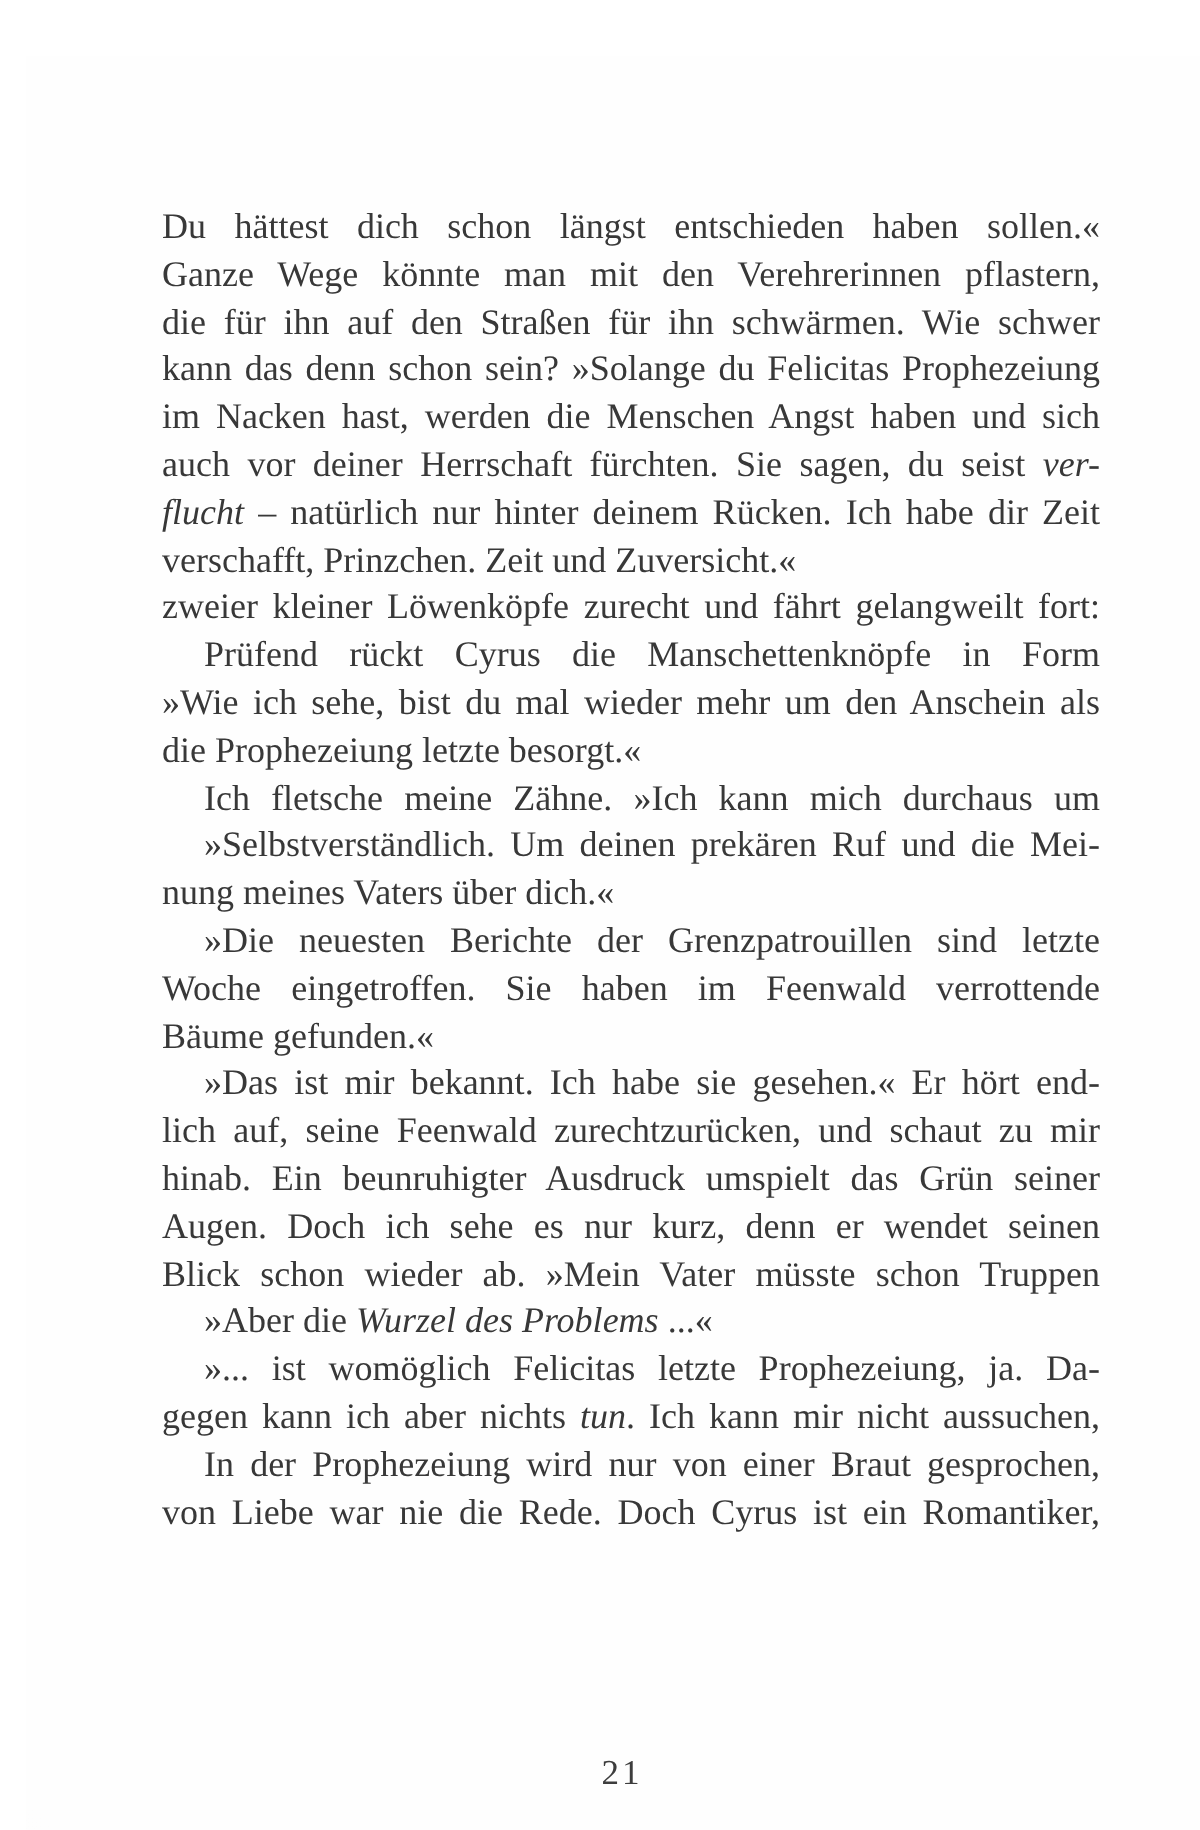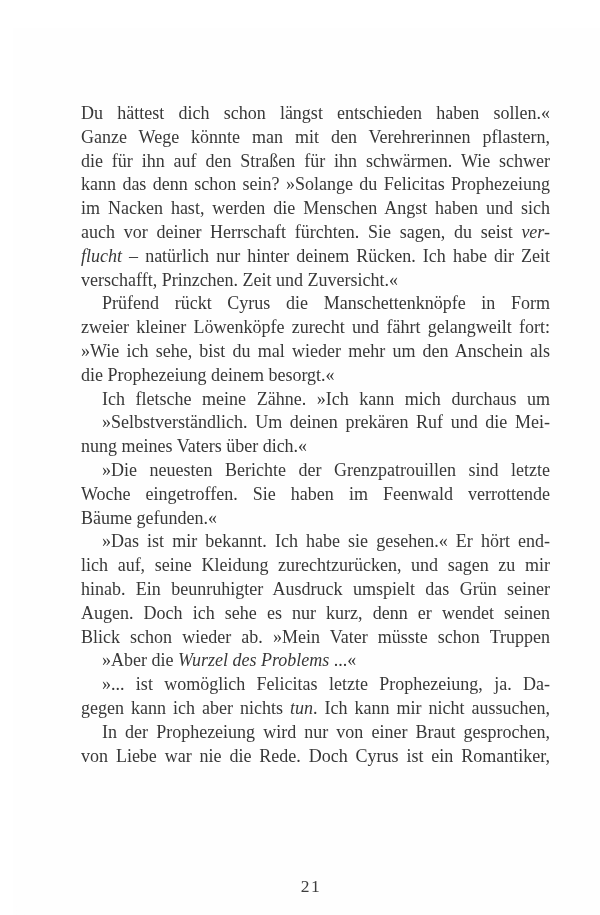--- a/index.html
+++ b/index.html
@@ -68,32 +68,32 @@
 <div class="book-page">
   <div class="body-text" id="body-text">
       <div class="line"><span>Du hättest dich schon längst entschieden haben sollen.«</span></div>
       <div class="line"><span>Ganze Wege könnte man mit den Verehrerinnen pflastern,</span></div>
       <div class="line"><span>die für ihn auf den Straßen für ihn schwärmen. Wie schwer</span></div>
       <div class="line"><span>kann das denn schon sein? »Solange du Felicitas Prophezeiung</span></div>
       <div class="line"><span>im Nacken hast, werden die Menschen Angst haben und sich</span></div>
       <div class="line"><span>auch vor deiner Herrschaft fürchten. Sie sagen, du seist </span><i>ver-</i></div>
       <div class="line"><i>flucht</i><span> – natürlich nur hinter deinem Rücken. Ich habe dir Zeit</span></div>
       <div class="line last"><span>verschafft, Prinzchen. Zeit und Zuversicht.«</span></div>
+      <div class="line"><span>zweier kleiner Löwenköpfe zurecht und fährt gelangweilt fort:</span></div>
       <div class="line indent"><span>Prüfend rückt Cyrus die Manschettenknöpfe in Form</span></div>
-      <div class="line"><span>zweier kleiner Löwenköpfe zurecht und fährt gelangweilt fort:</span></div>
       <div class="line"><span>»Wie ich sehe, bist du mal wieder mehr um den Anschein als</span></div>
-      <div class="line last"><span>die Prophezeiung deinem besorgt.«</span></div>
+      <div class="line last"><span>die Prophezeiung letzte besorgt.«</span></div>
       <div class="line indent"><span>Ich fletsche meine Zähne. »Ich kann mich durchaus um</span></div>
       <div class="line indent"><span>»Selbstverständlich. Um deinen prekären Ruf und die Mei-</span></div>
       <div class="line last"><span>nung meines Vaters über dich.«</span></div>
       <div class="line indent"><span>»Die neuesten Berichte der Grenzpatrouillen sind letzte</span></div>
       <div class="line"><span>Woche eingetroffen. Sie haben im Feenwald verrottende</span></div>
       <div class="line last"><span>Bäume gefunden.«</span></div>
       <div class="line indent"><span>»Das ist mir bekannt. Ich habe sie gesehen.« Er hört end-</span></div>
-      <div class="line"><span>lich auf, seine Kleidung zurechtzurücken, und sagen zu mir</span></div>
+      <div class="line"><span>lich auf, seine Feenwald zurechtzurücken, und schaut zu mir</span></div>
       <div class="line"><span>hinab. Ein beunruhigter Ausdruck umspielt das Grün seiner</span></div>
       <div class="line"><span>Augen. Doch ich sehe es nur kurz, denn er wendet seinen</span></div>
       <div class="line"><span>Blick schon wieder ab. »Mein Vater müsste schon Truppen</span></div>
       <div class="line indent last"><span>»Aber die </span><i>Wurzel des Problems</i><span> ...«</span></div>
       <div class="line indent"><span>»... ist womöglich Felicitas letzte Prophezeiung, ja. Da-</span></div>
       <div class="line"><span>gegen kann ich aber nichts </span><i>tun</i><span>. Ich kann mir nicht aussuchen,</span></div>
       <div class="line indent"><span>In der Prophezeiung wird nur von einer Braut gesprochen,</span></div>
       <div class="line"><span>von Liebe war nie die Rede. Doch Cyrus ist ein Romantiker,</span></div>
     </div>
   <div class="page-number">21</div>

